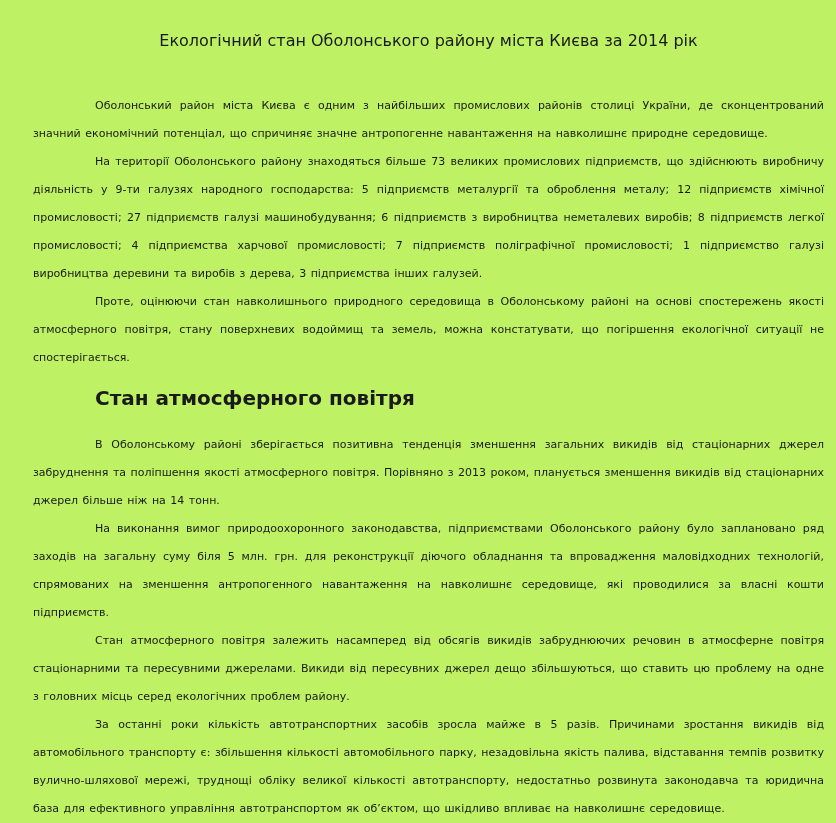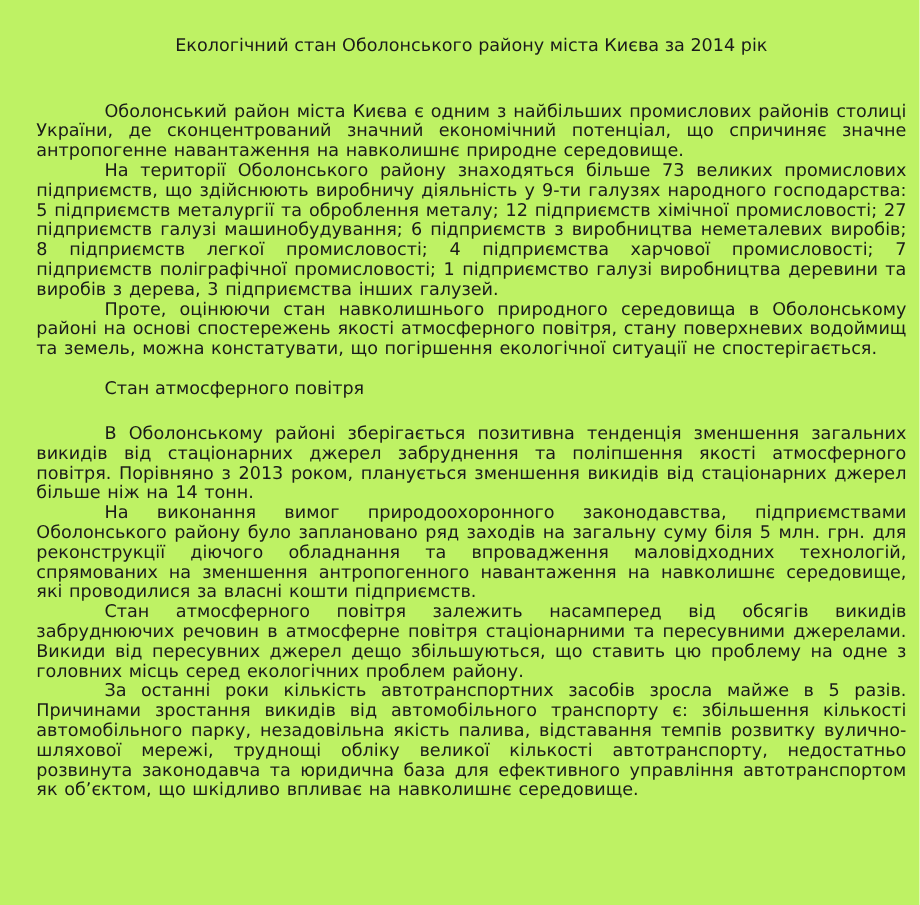--- a/index.html
+++ b/index.html
@@ -24,30 +24,30 @@
   }
   .doc-title {
     font-size: 16px;
     font-weight: 400;
     line-height: 21px;
     text-align: center;
     margin: 0 0 41px 0;
     color: #1a1a1a;
   }
   .doc p {
-    font-size: 16px;
-    line-height: 18px;
+    font-size: 11px;
+    line-height: 28px;
     margin: 0;
     text-align: justify;
     text-indent: 62px;
     word-spacing: 1px;
   }
   .section-heading {
-    font-size: 16px;
-    font-weight: 400;
+    font-size: 20px;
+    font-weight: 700;
     line-height: 21px;
     margin: 16px 0 22px 62px;
     color: #1a1a1a;
   }
 </style>
 </head>
 <body>
 
 <div class="page">
   <div class="doc">

